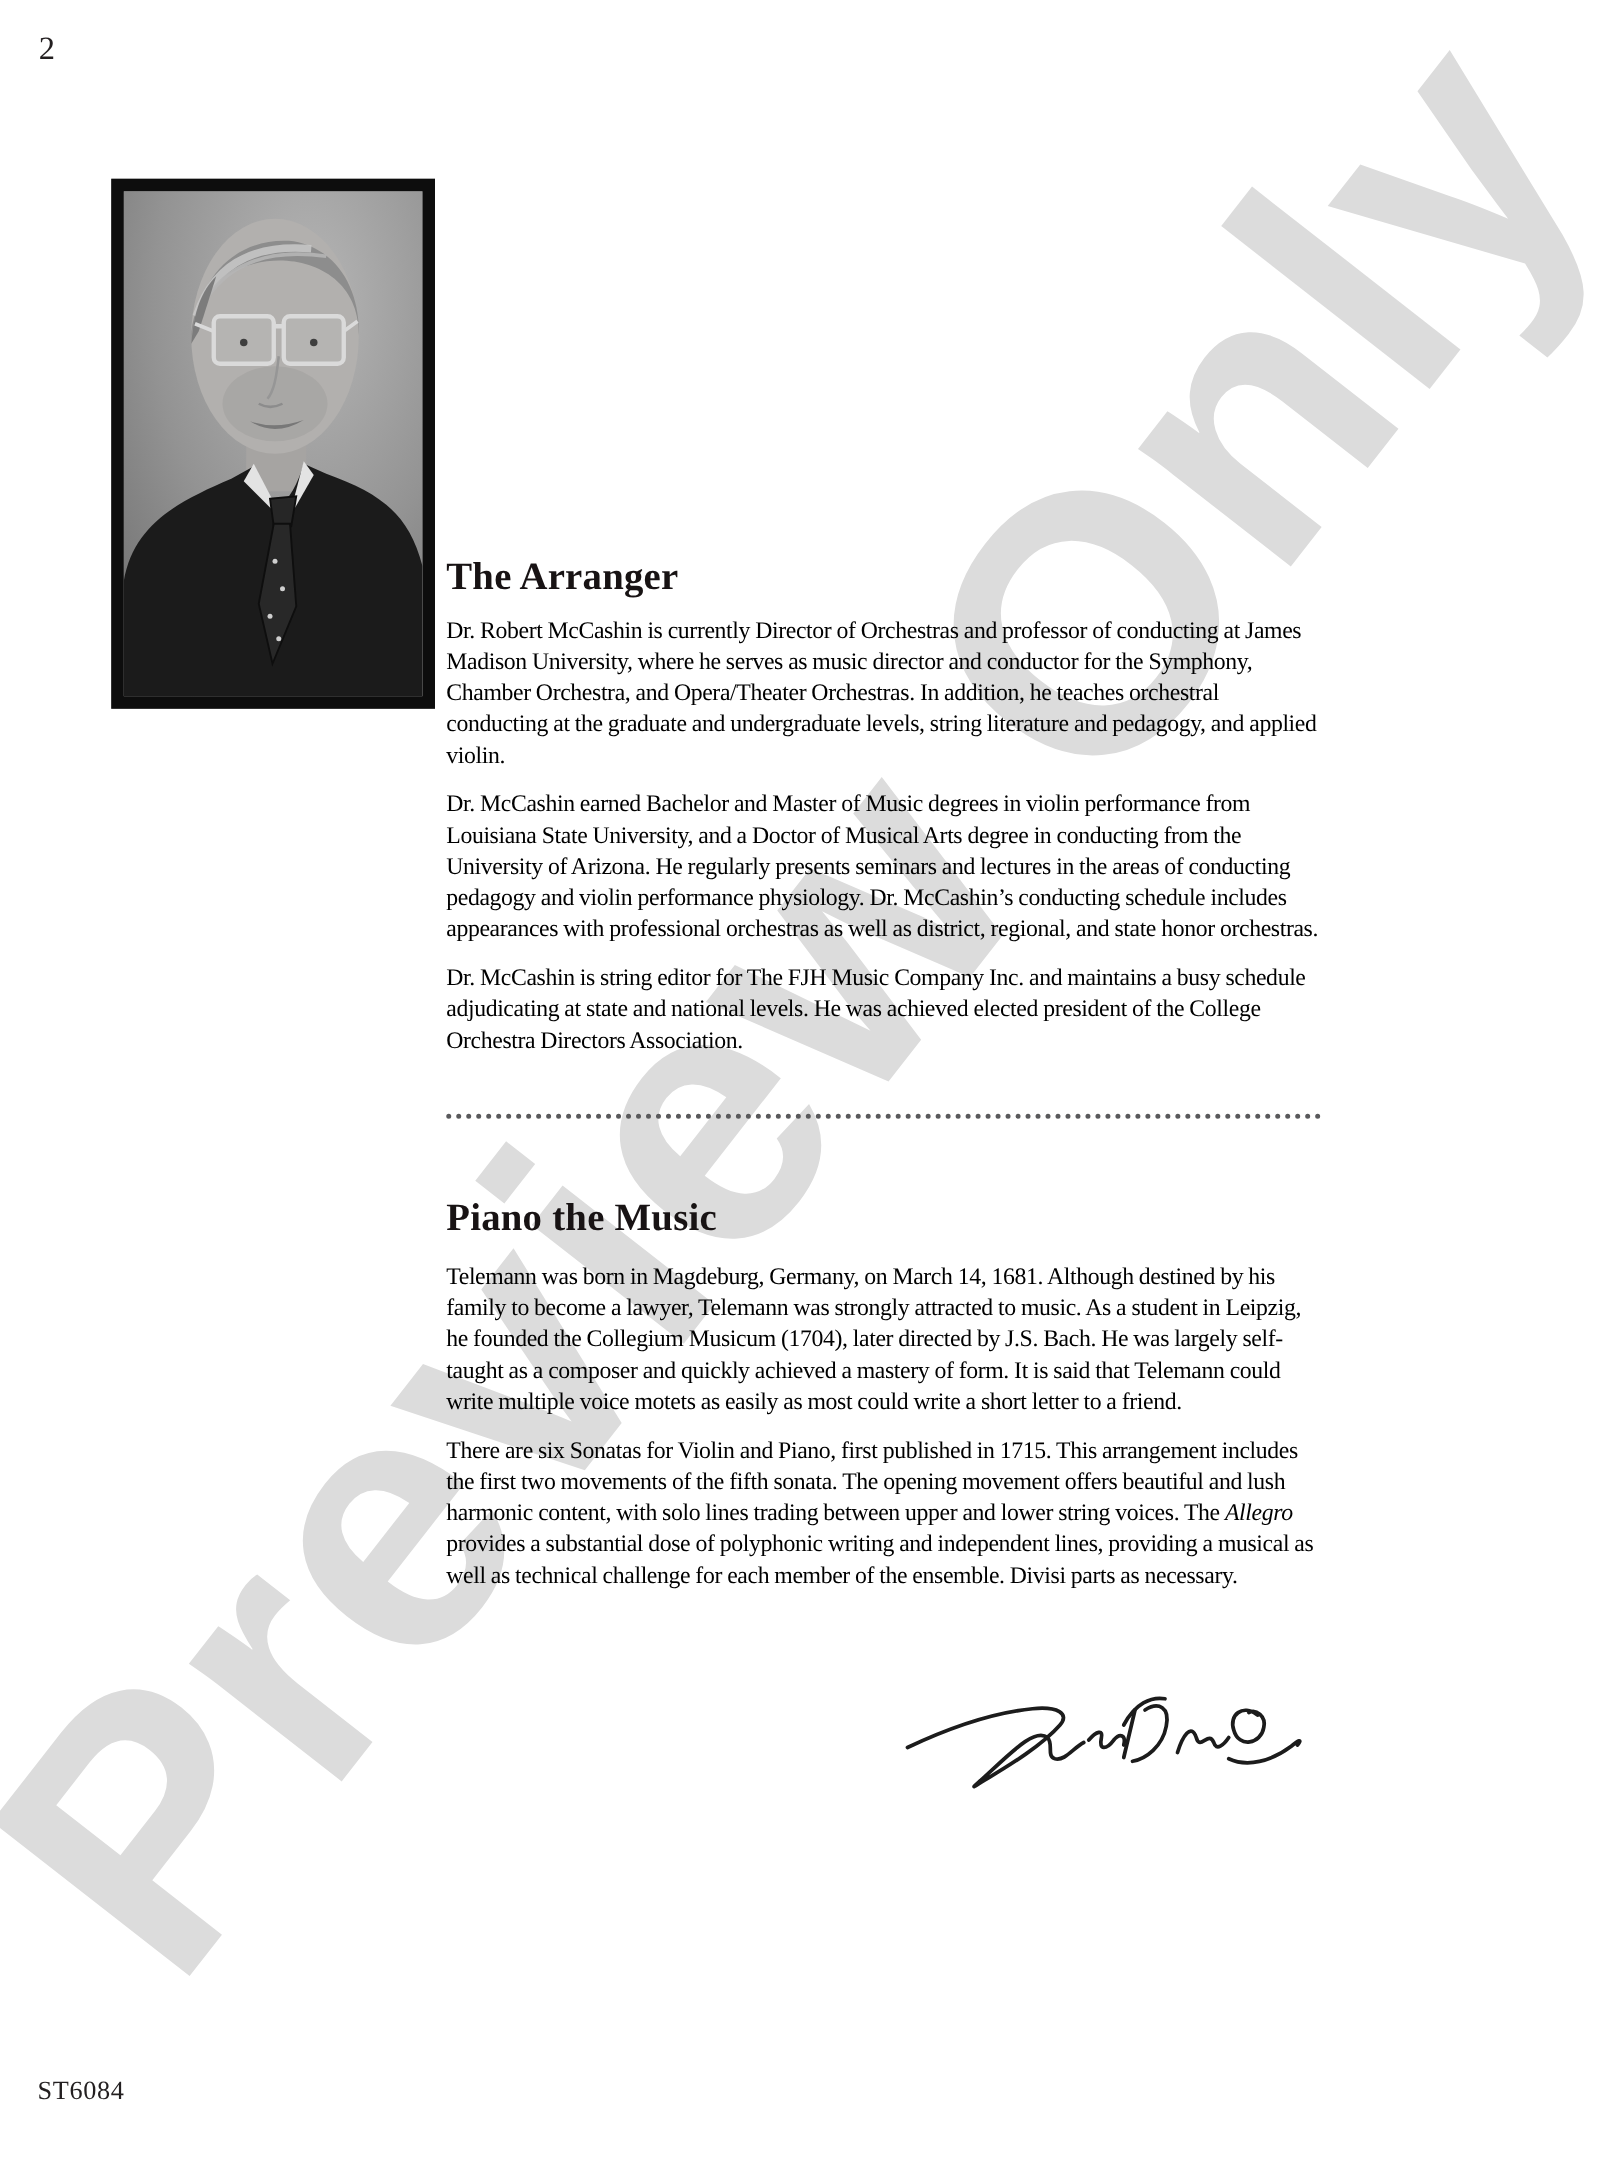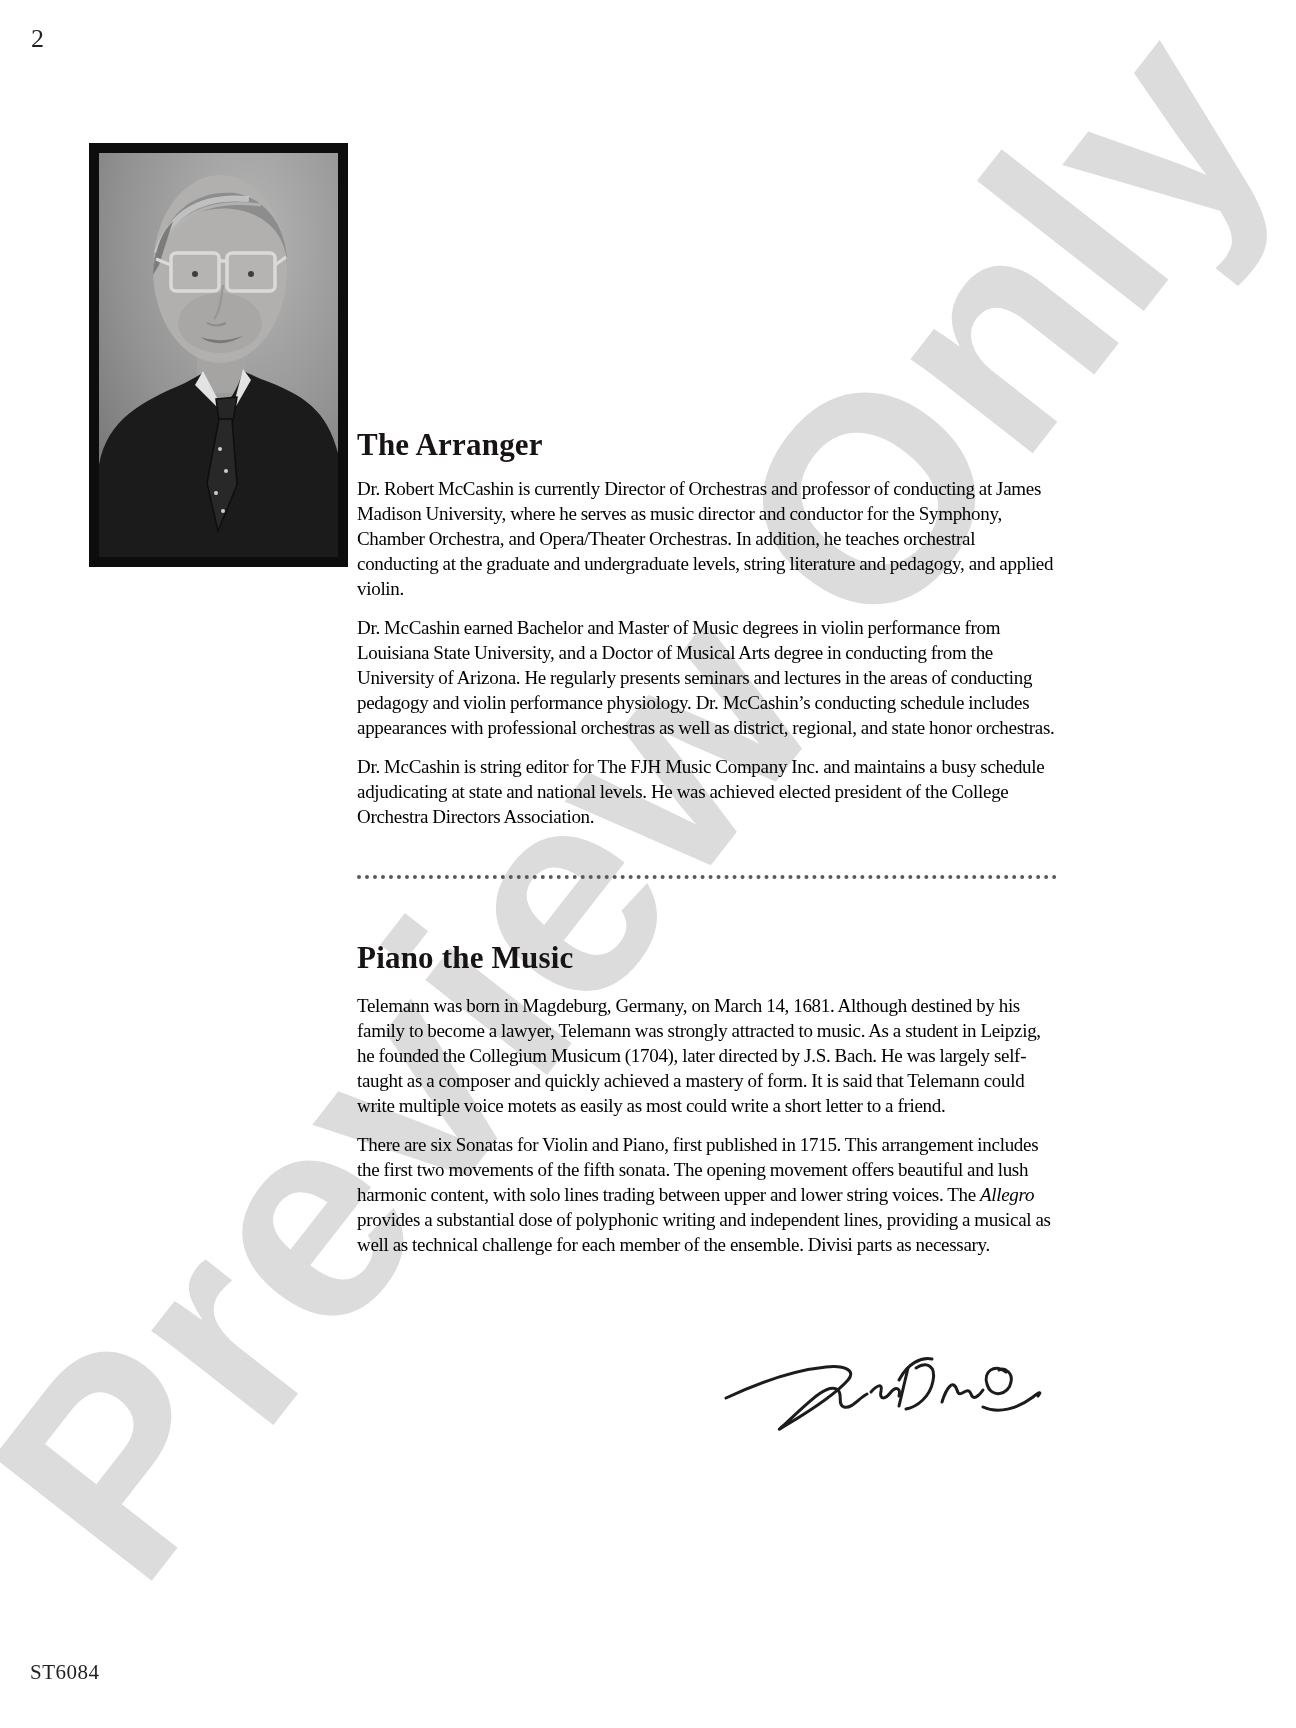--- a/index.html
+++ b/index.html
@@ -14,21 +14,21 @@
     font-size:292px;letter-spacing:2px;white-space:nowrap;
     color:#dcdcdc;user-select:none;
   }
   .page-number{position:absolute;left:31px;top:24px;z-index:2;font-size:26px;}
   .catalog-number{position:absolute;left:30px;top:1660px;z-index:2;font-size:21px;letter-spacing:.5px;}
   .photo-frame{
     position:absolute;left:89px;top:143px;width:239px;height:404px;z-index:2;
     border:10px solid #0d0d0d;background:#8f8f8f;
   }
   .photo-frame svg{display:block;}
-  .text-col{position:absolute;left:357px;top:428px;width:700px;z-index:2;}
+  .text-col{position:absolute;left:357px;top:444px;width:700px;z-index:2;}
   .section-heading{
     font-size:31px;line-height:34px;font-weight:bold;margin:0 0 14px 0;
     letter-spacing:.2px;color:#181314;
   }
   .text-col p{
     font-size:19px;line-height:25px;margin:0 0 14px 0;
     letter-spacing:-0.3px;word-spacing:-0.3px;color:#000000;
   }
   .section-divider{
     border:none;height:0;border-top:4px dotted #59595b;

